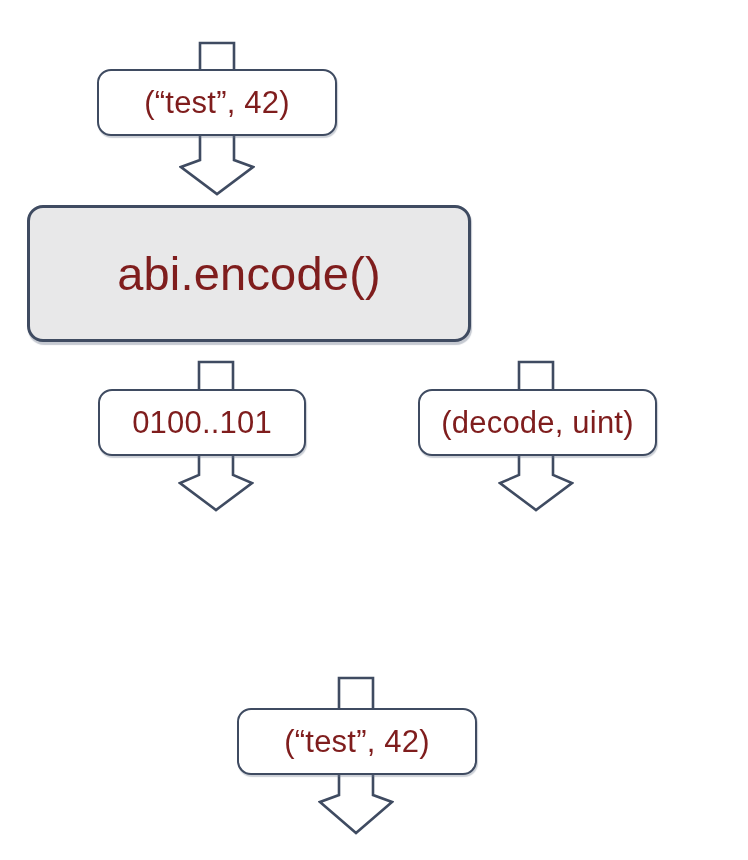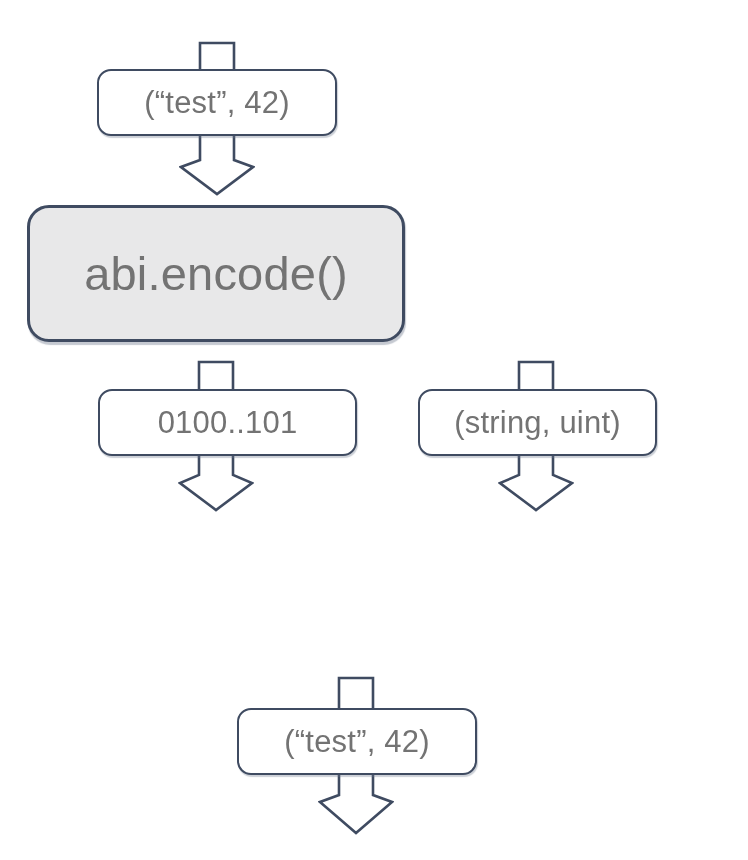--- a/index.html
+++ b/index.html
@@ -25,21 +25,21 @@
     stroke-width: 2.6;
     stroke-linejoin: miter;
   }
   .node {
     position: absolute;
     z-index: 2;
     box-sizing: border-box;
     display: flex;
     align-items: center;
     justify-content: center;
-    color: #737373;
+    color: #7f1d1d;
     letter-spacing: 0.2px;
     white-space: nowrap;
   }
   .label-box {
     background: #ffffff;
     border: 2.6px solid #3f4b61;
     border-radius: 14px;
     font-size: 31px;
     box-shadow: 1px 2px 1px rgba(110, 120, 140, 0.35);
   }
@@ -67,22 +67,22 @@
   <svg class="arrow" style="left:498px; top:360px;" width="76" height="152" viewBox="0 0 76 152">
     <polygon points="21,2 55,2 55,115 74,123 38,150 2,123 21,115"></polygon>
   </svg>
 
   <svg class="arrow" style="left:318px; top:676px;" width="76" height="159" viewBox="0 0 76 159">
     <polygon points="21,2 55,2 55,119 74,126 38,157 2,126 21,119"></polygon>
   </svg>
 
   <div class="node label-box" style="left:97px; top:69px; width:240px; height:67px;">(“test”, 42)</div>
 
-  <div class="node process-box" style="left:27px; top:205px; width:378px; height:137px;">abi.encode()</div>
+  <div class="node process-box" style="left:27px; top:205px; width:444px; height:137px;border-radius:16px;">abi.encode()</div>
 
-  <div class="node label-box" style="left:98px; top:389px; width:259px; height:67px;">0100..101</div>
+  <div class="node label-box" style="left:98px; top:389px; width:208px; height:67px;">0100..101</div>
 
-  <div class="node label-box" style="left:418px; top:389px; width:239px; height:67px;">(string, uint)</div>
+  <div class="node label-box" style="left:418px; top:389px; width:239px; height:67px;">(decode, uint)</div>
 
 
   <div class="node label-box" style="left:237px; top:708px; width:240px; height:67px;">(“test”, 42)</div>
 
 </div>
 
 </body></html>

